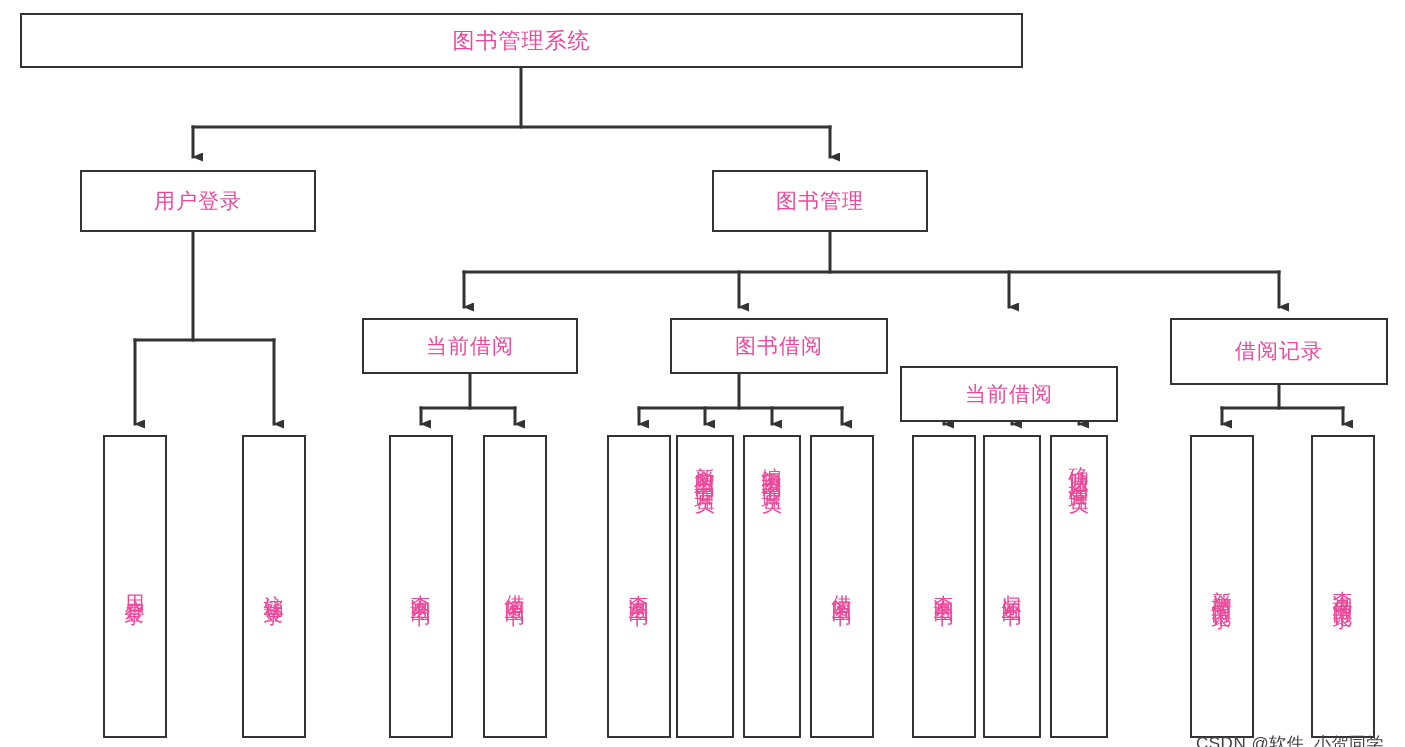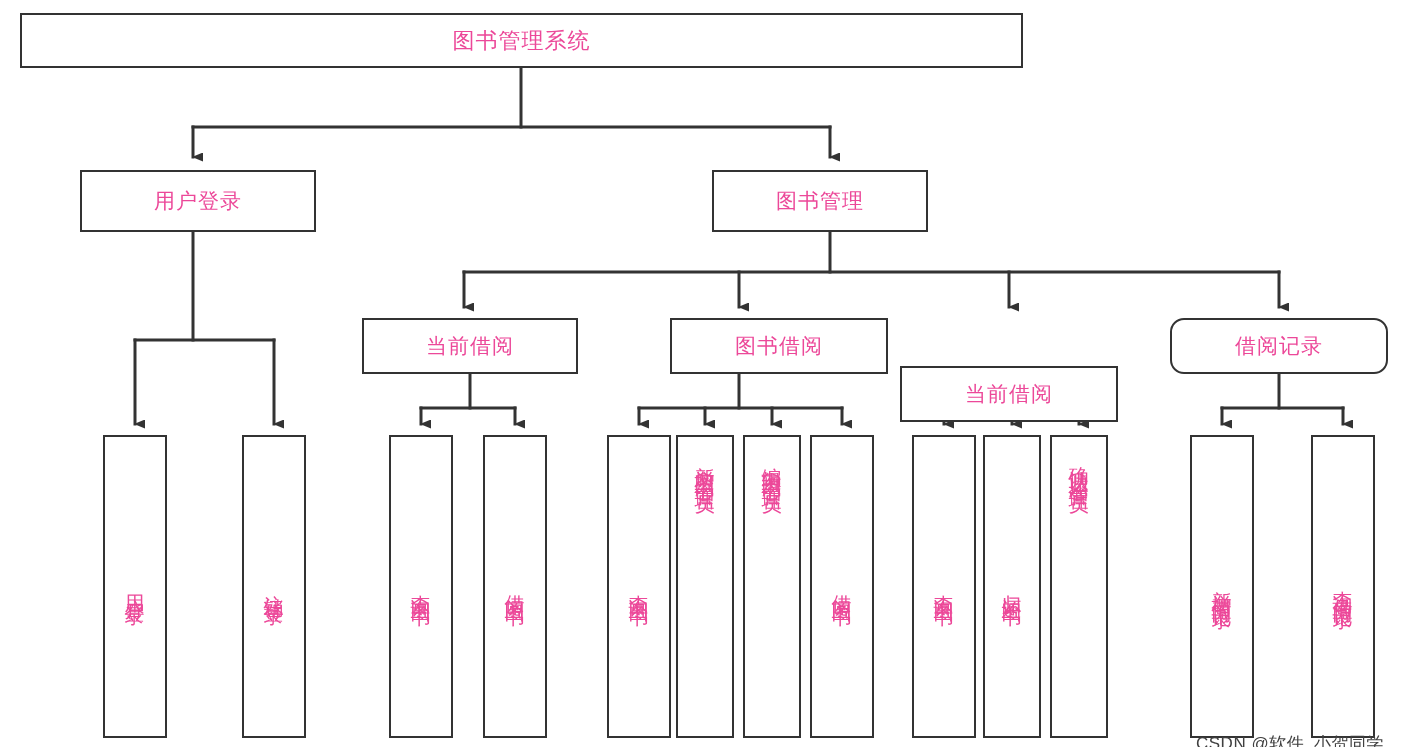--- a/index.html
+++ b/index.html
@@ -149,21 +149,21 @@
 
   <div class="node horizontal" style="left:362px; top:318px; width:216px; height:56px;">
     <span class="node-label">当前借阅</span>
   </div>
   <div class="node horizontal" style="left:630px; top:318px; width:218px; height:56px;margin-left:40px;">
     <span class="node-label">图书借阅</span>
   </div>
   <div class="node horizontal" style="left:900px; top:318px; width:218px; height:56px;margin-top:48px;">
     <span class="node-label">当前借阅</span>
   </div>
-  <div class="node horizontal" style="left:1170px; top:318px; width:218px; height:56px;border-radius:14px;">
+  <div class="node horizontal" style="left:1170px; top:318px; width:218px; height:67px;">
     <span class="node-label">借阅记录</span>
   </div>
 
   <div class="node vertical center-text" style="left:103px; top:435px; width:64px; height:303px;">
     <span class="node-label">用户登录</span>
   </div>
   <div class="node vertical center-text" style="left:242px; top:435px; width:64px; height:303px;">
     <span class="node-label">注销登录</span>
   </div>
 

